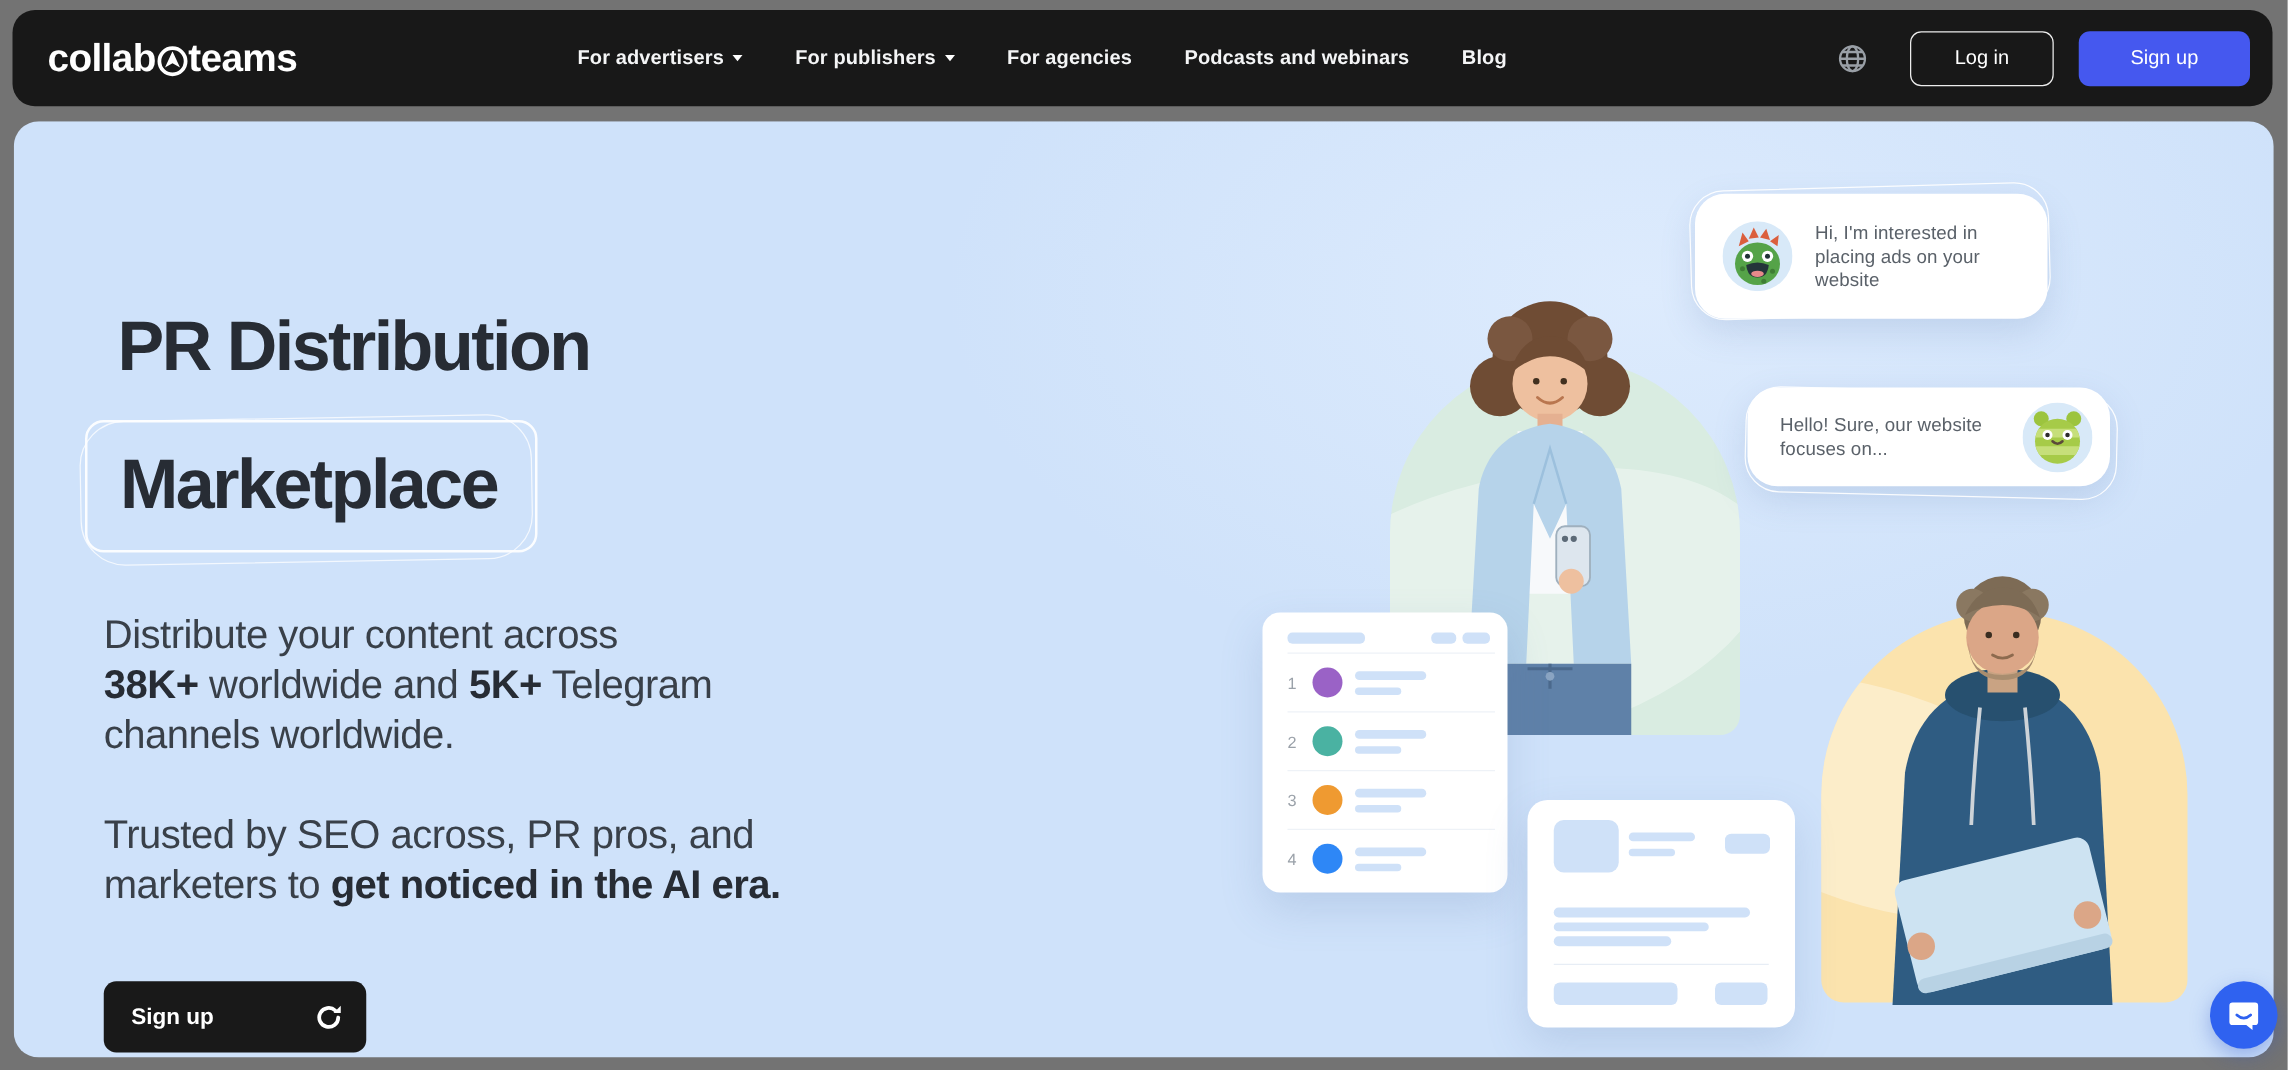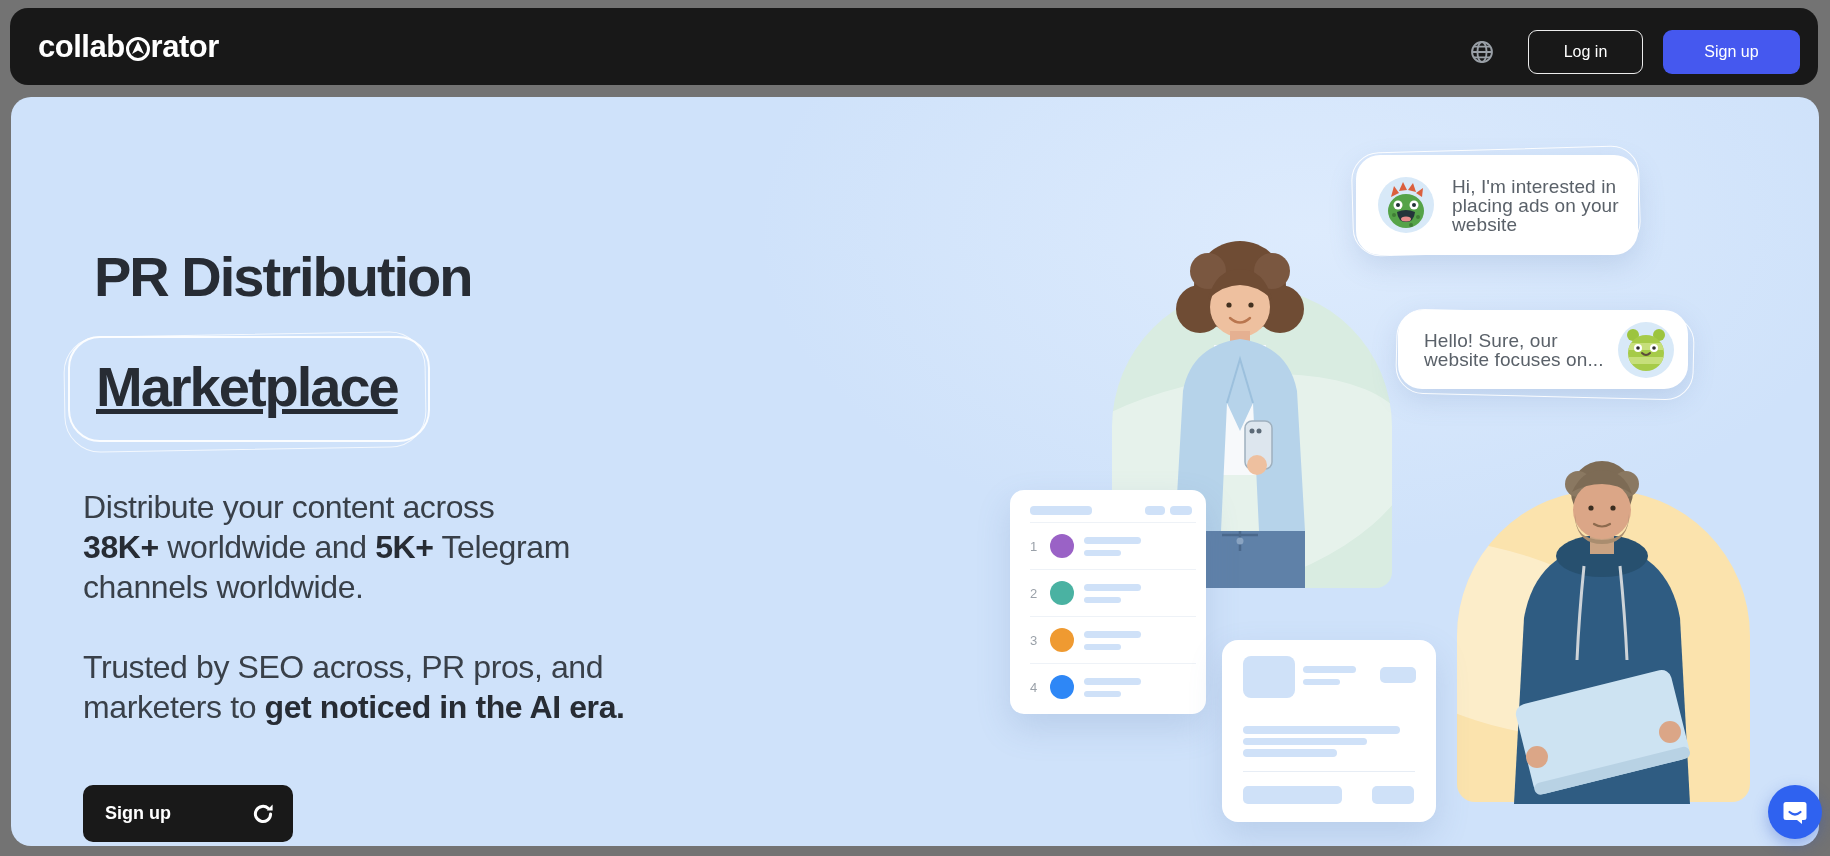--- a/index.html
+++ b/index.html
@@ -13,39 +13,39 @@
   .logo { position:absolute; left:28px; top:0; height:77px; display:flex; align-items:center;
     color:#ffffff; font-size:31px; font-weight:700; letter-spacing:-0.5px; cursor:pointer; }
   .logo-o { display:inline-flex; width:24px; height:24px; border:3px solid #fff; border-radius:50%;
     position:relative; margin:4px 1px 0 1px; }
   .logo-o svg { position:absolute; left:2px; top:1px; }
   .nav-links { position:absolute; left:452px; top:0; height:77px; display:flex; align-items:center; gap:42px; }
   .nav-link { color:#f4f5f6; font-size:16px; font-weight:700; letter-spacing:0.1px; cursor:pointer;
     display:flex; align-items:center; white-space:nowrap; }
   .caret { width:0; height:0; border-left:4.5px solid transparent; border-right:4.5px solid transparent;
     border-top:5.5px solid #ffffff; margin-left:7px; display:inline-block; }
-  .nav-right { position:absolute; right:18px; top:0; height:88px; display:flex; align-items:center; gap:20px; }
+  .nav-right { position:absolute; right:18px; top:0; height:77px; display:flex; align-items:center; gap:20px; }
   .globe-btn { width:28px; height:28px; cursor:pointer; display:flex; align-items:center; justify-content:center; margin-right:12px; }
   .btn-login { width:115px; height:44px; background:transparent; border:1px solid #ececec; border-radius:9px;
     color:#ffffff; font-size:16px; font-weight:400; font-family:inherit; cursor:pointer; }
   .btn-signup { width:137px; height:44px; border:none; border-radius:9px; color:#ffffff;
     font-size:16px; font-weight:400; font-family:inherit; cursor:pointer; }
 
   
   .hero { position:absolute; left:11px; right:11px; top:97px; bottom:10px; border-radius:20px; overflow:hidden;
     background:
       radial-gradient(900px 520px at 72% 18%, #ddebfd 0%, rgba(221,235,253,0) 62%),
       linear-gradient(#cfe2fa,#cfe2fa); }
   
 
   .hero-title { position:absolute; left:72px; top:143px; color:#272c34; font-weight:700;
     font-size:56px; line-height:74px; letter-spacing:-2px; }
   .hero-title .t1 { display:block; padding-left:11px; }
   .mk-box { display:inline-block; margin-top:22px; padding:12px 30px 16px 26px; margin-left:-15px;
-    border:2px solid rgba(255,255,255,0.92); border-radius:32px; position:relative;text-decoration:underline; }
+    border:2px solid rgba(255,255,255,0.92); border-radius:15px; position:relative; }
   .mk-box::after { content:""; position:absolute; inset:-4px 2px -10px -6px;
     border:1.5px solid rgba(255,255,255,0.75); border-radius:36px; transform:rotate(-1deg); pointer-events:none; }
 
   .hero-sub { position:absolute; left:72px; top:390px; width:490px; color:#394049;
     font-size:32px; line-height:40px; letter-spacing:-0.4px; }
   .hero-trusted { position:absolute; left:72px; top:550px; width:555px; color:#394049;
     font-size:32px; line-height:40px; letter-spacing:-0.4px; }
   .hero-sub b, .hero-trusted b { color:#272c34; font-weight:700; }
 
   .cta-row { position:absolute; left:72px; top:688px; height:57px; display:flex; align-items:center; }
@@ -68,21 +68,21 @@
   .woman-svg { position:absolute; left:1079px; top:138px; }
   .man-svg { position:absolute; left:1431px; top:355px; }
 
   .bubble { position:absolute; background:#ffffff; border-radius:24px; z-index:6;
     box-shadow:0 10px 28px rgba(96,126,176,0.20); display:flex; align-items:center; }
   .bubble::before { content:""; position:absolute; inset:-6px -2px 2px -4px; border:1.5px solid rgba(255,255,255,0.9);
     border-radius:28px; transform:rotate(-1.6deg); pointer-events:none; }
   .bubble1 { left:1345px; top:58px; width:282px; height:100px; padding:0 16px 0 22px; }
   .bubble2 { left:1387px; top:213px; width:290px; height:79px; padding:0 14px 0 26px; }
   .bubble2::before { inset:2px -6px -8px -2px; transform:rotate(1.4deg); }
-  .bubble-text { font-size:19px; line-height:19px; color:#5a6169; letter-spacing:0.1px; }
+  .bubble-text { font-size:15px; line-height:19px; color:#5a6169; letter-spacing:0.1px; }
   .avatar { width:56px; height:56px; border-radius:50%; flex:0 0 56px; }
   .bubble1 .avatar { margin-right:18px; }
   .bubble2 .avatar { margin-left:14px; }
 
   .card { position:absolute; background:#ffffff; box-shadow:0 14px 34px rgba(96,126,176,0.20); z-index:7; }
   .list-card { left:999px; top:393px; width:196px; height:224px; border-radius:14px; padding:14px 10px 0 20px; }
   .lc-header { display:flex; align-items:center; height:12px; margin-bottom:6px; }
   .bar { background:#cfe1f8; border-radius:4px; }
   .lc-header .bar-title { width:62px; height:9px; }
   .lc-header .bar-pill { width:20px; height:9px; margin-left:auto; }
@@ -120,23 +120,42 @@
 <div class="page">
 
   <header class="navbar">
     <div class="logo">
       <span>collab</span>
       <span class="logo-o">
         <svg width="14" height="16" viewBox="0 0 14 16">
             <path d="M7 0 L13 13 L7 9.5 L1 13 Z" fill="#fff"></path>
           </svg>
       </span>
-      <span>rator</span>
-    </div>
-
+      <span>teams</span>
+    </div>
+
+    <nav class="nav-links">
+      <a class="nav-link">
+        <span>For advertisers</span>
+        <span class="caret"></span>
+      </a>
+      <a class="nav-link">
+        <span>For publishers</span>
+        <span class="caret"></span>
+      </a>
+      <a class="nav-link">
+        <span>For agencies</span>
+      </a>
+      <a class="nav-link">
+        <span>Podcasts and webinars</span>
+      </a>
+      <a class="nav-link">
+        <span>Blog</span>
+      </a>
+    </nav>
 
     <div class="nav-right">
       <span class="globe-btn">
         <svg width="26" height="26" viewBox="0 0 24 24" fill="none" stroke="#999fa6" stroke-width="1.7">
           <circle cx="12" cy="12" r="9.2"></circle>
           <ellipse cx="12" cy="12" rx="4.2" ry="9.2"></ellipse>
           <path d="M3 12 h18 M4.5 7 h15 M4.5 17 h15"></path>
         </svg>
       </span>
       <button class="btn-login">Log in</button>

